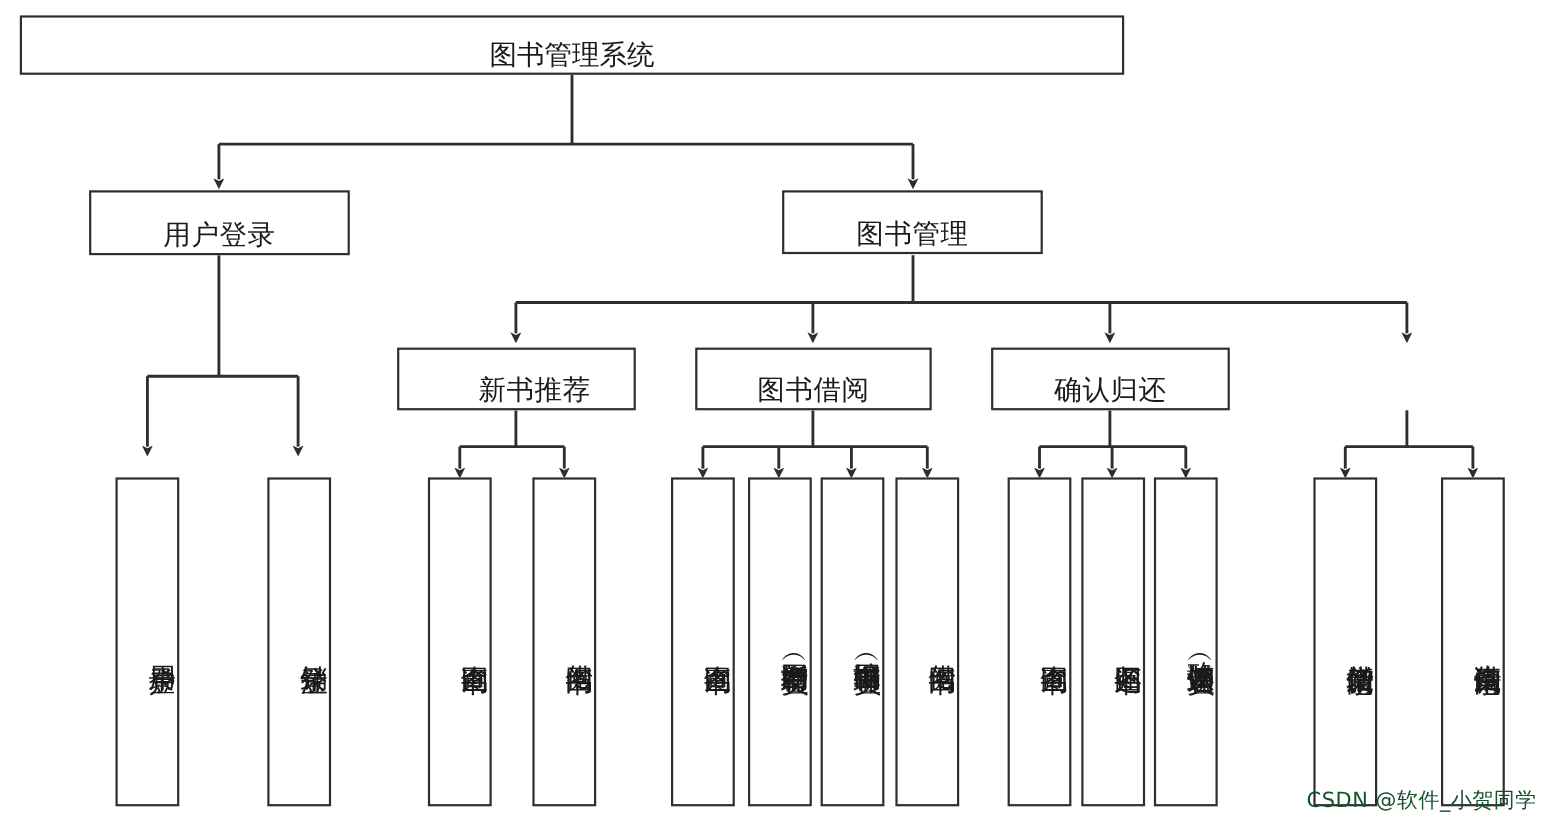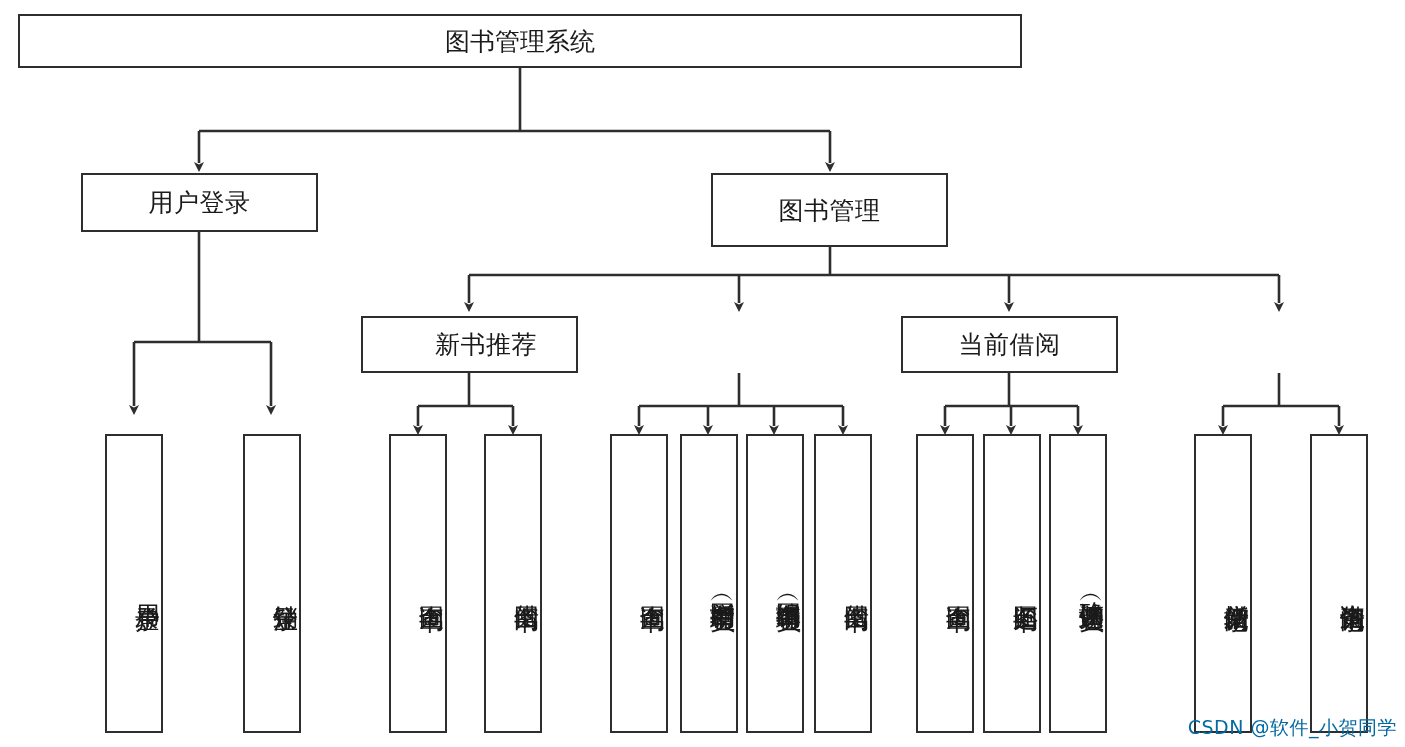--- a/index.html
+++ b/index.html
@@ -24,21 +24,21 @@
     width: 1405px;
     height: 747px;
     pointer-events: none;
   }
   .node {
     position: absolute;
     box-sizing: border-box;
     border: 2.5px solid #2e2e2e;
     background: #ffffff;
     display: flex;
-    align-items: center;
+    align-items: flex-end;
     justify-content: center;
     color: #1a1a1a;
   }
   .node.horizontal {
     font-size: 25px;
     letter-spacing: 0.5px;
   }
   .node.root {
     font-size: 25px;
   }
@@ -56,21 +56,21 @@
     text-orientation: upright;
     display: block;
     white-space: nowrap;
     letter-spacing: 1px;
   }
   .watermark {
     position: absolute;
     right: 8px;
     bottom: 6px;
     font-size: 19px;
-    color: #0369a1;
+    color: #14532d;
     letter-spacing: 0.5px;
     white-space: nowrap;
     user-select: none;
   }
 </style>
 </head>
 <body>
 
 <div id="canvas">
 
@@ -125,31 +125,34 @@
   </svg>
 
   <div class="node root" style="left:18px; top:14px; width:1004px; height:54px;">
     <span>图书管理系统</span>
   </div>
 
   <div class="node horizontal" style="left:81px; top:173px; width:237px; height:59px;">
     <span>用户登录</span>
   </div>
 
-  <div class="node horizontal" style="left:711px; top:173px; width:237px; height:74px;">
+  <div class="node horizontal" style="left:711px; top:173px; width:237px; height:58px;">
     <span>图书管理</span>
   </div>
 
   <div class="node horizontal" style="left:361px; top:316px; width:217px; height:57px;padding-left:33px;">
     <span>新书推荐</span>
   </div>
 
+  <div class="node horizontal" style="left:632px; top:316px; width:215px; height:57px;">
+    <span>图书借阅</span>
+  </div>
 
   <div class="node horizontal" style="left:901px; top:316px; width:217px; height:57px;">
-    <span>当前借阅</span>
+    <span>确认归还</span>
   </div>
 
 
   <div class="node vertical" style="left:105px; top:434px; width:58px; height:299px;">
     <span class="vtext">用户登录</span>
   </div>
 
   <div class="node vertical" style="left:243px; top:434px; width:58px; height:299px;">
     <span class="vtext">注销登录</span>
   </div>

